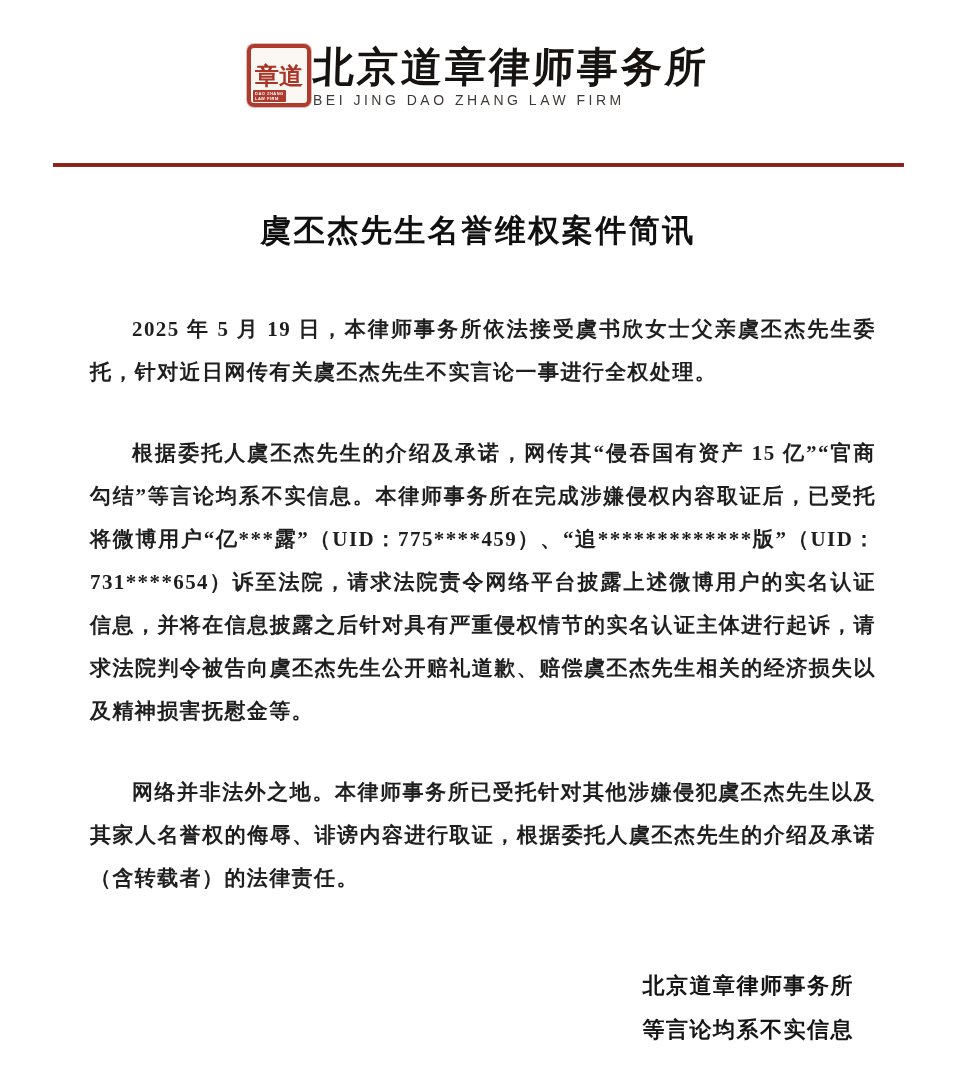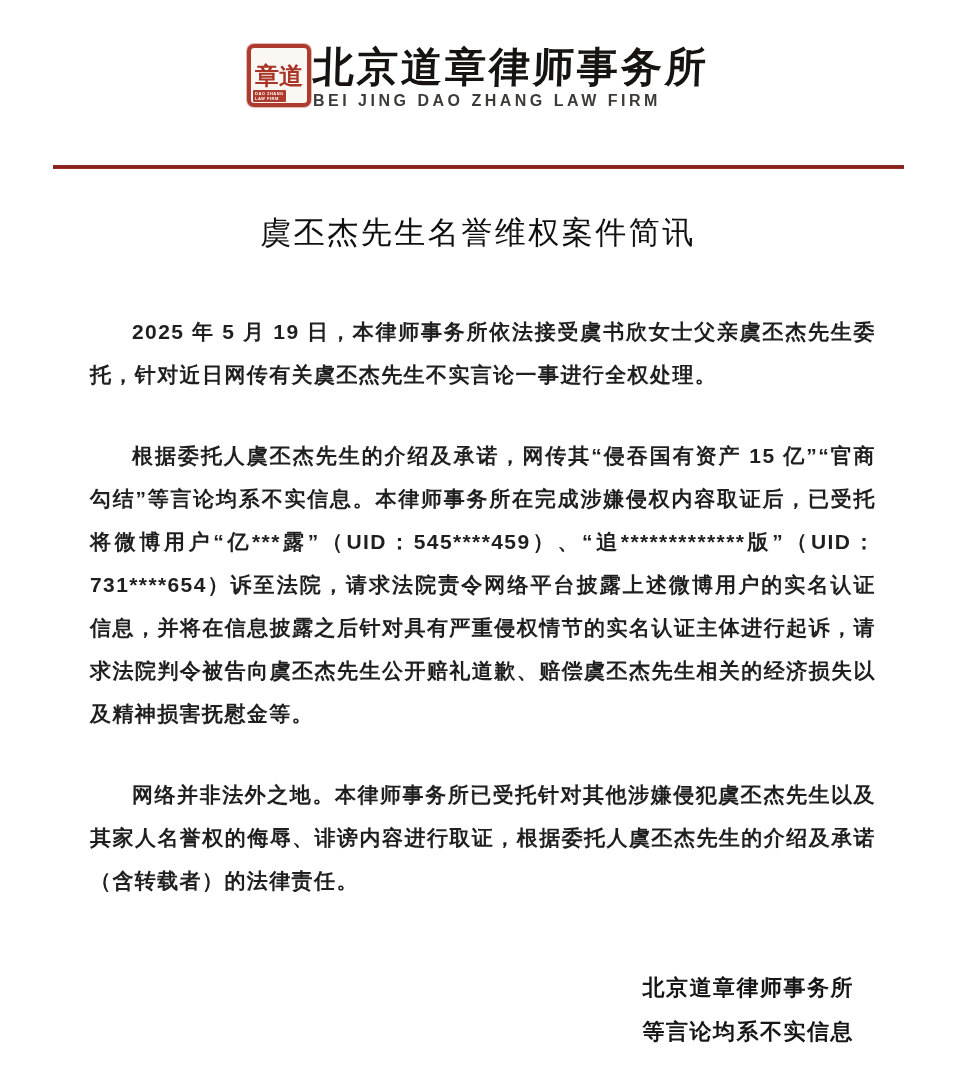--- a/index.html
+++ b/index.html
@@ -70,56 +70,57 @@
     line-height: 46px;
     color: #171310;
     letter-spacing: 3px;
     transform: skewX(-2deg);
   }
   .logo-en {
     margin-top: 2px;
     align-self: stretch;
     display: flex;
     justify-content: space-between;
-    font-size: 16px;
-    font-weight: 700;
+    font-size: 14px;
+    font-weight: 400;
     letter-spacing: 3.5px;
     color: #3e3a37;
   }
 
   
   .divider {
     margin: 55px 52px 0 53px;
     height: 4px;
     background: linear-gradient(#a03028, #7d1c17, #a03028);
   }
 
   
   .doc-title {
     margin-top: 43px;
     text-align: center;
     font-size: 31px;
-    font-weight: 400;
+    font-weight: 700;
     letter-spacing: 2.5px;
     color: #101010;
   }
 
   
   .doc-body {
     margin-top: 56px;
     padding: 0 80px 0 90px;
     font-size: 21px;
     line-height: 43px;
     font-weight: 600;
     letter-spacing: 1.4px;
     text-align: justify;
   }
   .doc-body p {
     text-indent: 2em;
     margin-bottom: 38px;
+    font-family: Liberation Serif, serif;
   }
   .doc-body p:last-child { margin-bottom: 0; }
 
   
   .signature {
     margin-top: 64px;
     padding-right: 102px;
     text-align: right;
     font-size: 22px;
     line-height: 44px;
@@ -144,21 +145,21 @@
       <div class="logo-en">BEI JING DAO ZHANG LAW FIRM</div>
     </div>
   </div>
 
   <div class="divider"></div>
 
   <h1 class="doc-title">虞丕杰先生名誉维权案件简讯</h1>
 
   <div class="doc-body">
     <p>2025 年 5 月 19 日，本律师事务所依法接受虞书欣女士父亲虞丕杰先生委托，针对近日网传有关虞丕杰先生不实言论一事进行全权处理。</p>
-    <p>根据委托人虞丕杰先生的介绍及承诺，网传其“侵吞国有资产 15 亿”“官商勾结”等言论均系不实信息。本律师事务所在完成涉嫌侵权内容取证后，已受托将微博用户“亿***露”（UID：545****459）、“追*************版”（UID：731****654）诉至法院，请求法院责令网络平台披露上述微博用户的实名认证信息，并将在信息披露之后针对具有严重侵权情节的实名认证主体进行起诉，请求法院判令被告向虞丕杰先生公开赔礼道歉、赔偿虞丕杰先生相关的经济损失以及精神损害抚慰金等。</p>
+    <p>根据委托人虞丕杰先生的介绍及承诺，网传其“侵吞国有资产 15 亿”“官商勾结”等言论均系不实信息。本律师事务所在完成涉嫌侵权内容取证后，已受托将微博用户“亿***露”（UID：775****459）、“追*************版”（UID：731****654）诉至法院，请求法院责令网络平台披露上述微博用户的实名认证信息，并将在信息披露之后针对具有严重侵权情节的实名认证主体进行起诉，请求法院判令被告向虞丕杰先生公开赔礼道歉、赔偿虞丕杰先生相关的经济损失以及精神损害抚慰金等。</p>
     <p>网络并非法外之地。本律师事务所已受托针对其他涉嫌侵犯虞丕杰先生以及其家人名誉权的侮辱、诽谤内容进行取证，根据委托人虞丕杰先生的介绍及承诺（含转载者）的法律责任。</p>
   </div>
 
   <div class="signature">
     <div>北京道章律师事务所</div>
     <div>等言论均系不实信息</div>
   </div>
 
 </div>
 

